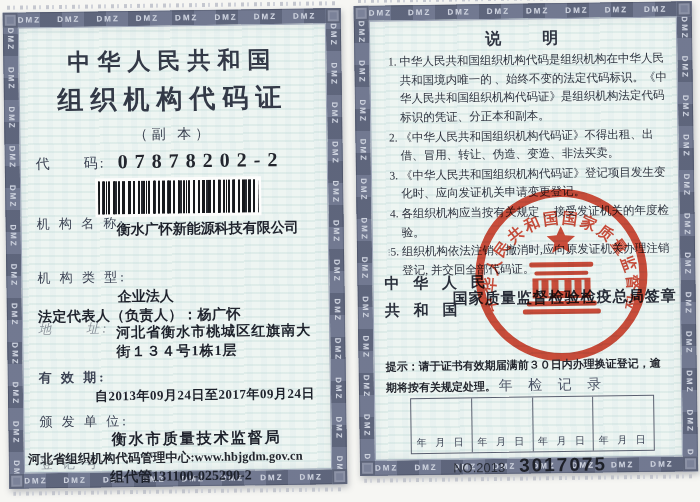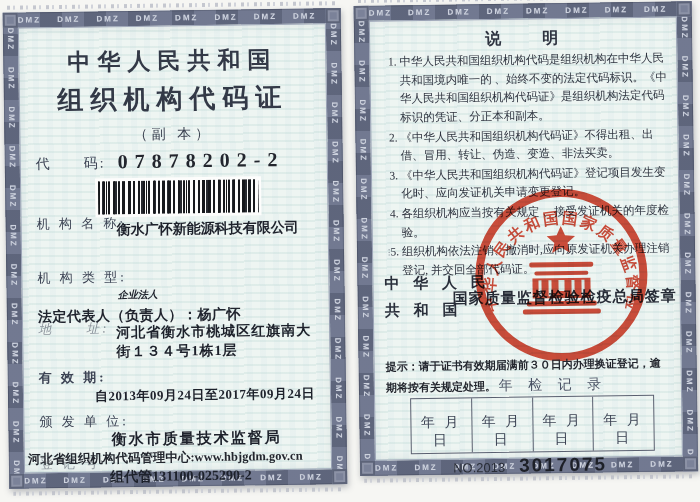--- a/index.html
+++ b/index.html
@@ -73,21 +73,21 @@
     background:
       repeating-linear-gradient(90deg,#16181c 0 2px,transparent 2px 5px),
       repeating-linear-gradient(90deg,#16181c 0 1px,transparent 1px 8px),
       repeating-linear-gradient(90deg,transparent 0 4px,#272a30 4px 6px,transparent 6px 13px),
       #fdfdfc;
     box-shadow:0 0 0 3px #fdfdfc;
   }
   .t-orgname-lbl { top:188px; left:16px; }
   .t-orgname     { top:195px; left:96px; font-size:14px; }
   .t-orgtype-lbl { top:242px; left:16px; }
-  .t-orgtype     { top:262px; left:96px; font-size:10px;font-style:italic; }
+  .t-orgtype     { top:262px; left:96px; font-size:14px; }
   .t-legal       { top:281px; left:16px; font-size:14px; font-weight:bold; color:#20242e; letter-spacing:.5px; }
   .t-addr-lbl    { top:293px; left:16px; opacity:.55;font-style:italic; }
   .t-addr1       { top:298px; left:94px; font-size:14px; letter-spacing:1px; }
   .t-addr2       { top:317px; left:94px; font-size:14px; letter-spacing:1px; }
   .t-valid-lbl   { top:342px; left:16px;font-weight:bold; }
   .t-valid       { top:361px; left:72px; font-size:13px; letter-spacing:.5px; }
   .t-issuer-lbl  { top:386px; left:16px; }
   .t-issuer      { top:404px; left:88px; font-size:15px; letter-spacing:2px; }
   .t-reg-lbl     { top:428px; left:16px; opacity:.5;text-align:center; }
   .t-admin       { top:424px; left:4px; font-size:12.5px; font-weight:bold; color:#23262e; }
@@ -104,21 +104,21 @@
   .r-authority { top:270px; left:80px; font-size:15px; font-weight:bold; letter-spacing:1px; color:#262b36; }
   .seal { position:absolute; top:168px; left:100px; width:178px; height:178px; mix-blend-mode:multiply; opacity:.92; }
   .r-notice { top:338px; left:12px; width:278px; font-size:11px; font-weight:bold; line-height:1.6; color:#23262e; white-space:normal; }
   .r-annual { font-size:14px; font-weight:normal; letter-spacing:6px; color:#4a5264; }
   .r-table {
     position:absolute; top:378px; left:36px; width:244px; height:56px;
     display:flex; border:1px solid #5a6070;
   }
   .r-cell { flex:1; border-right:1px solid #5a6070; position:relative; }
   .r-cell:last-child { border-right:none; }
-  .r-cell span { position:absolute; bottom:3px; left:0; right:0; text-align:center; font-size:14px; letter-spacing:3px; color:#3c4354; }
+  .r-cell span { position:absolute; bottom:3px; left:0; right:0; text-align:center; font-size:10px; letter-spacing:3px; color:#3c4354; }
   .r-serial { top:436px; left:78px; font-size:13px; color:#2a2e38; font-family:"Liberation Sans","DejaVu Sans",sans-serif; }
   .r-serial b { font-size:19px; letter-spacing:2px; margin-left:14px; color:#1d2028; }
   
   .mark { position:absolute; color:#3a4254; font-size:9px; opacity:.6; line-height:1.1; white-space:pre-line; }
 </style>
 </head>
 <body>
 
 <div class="book">
 

